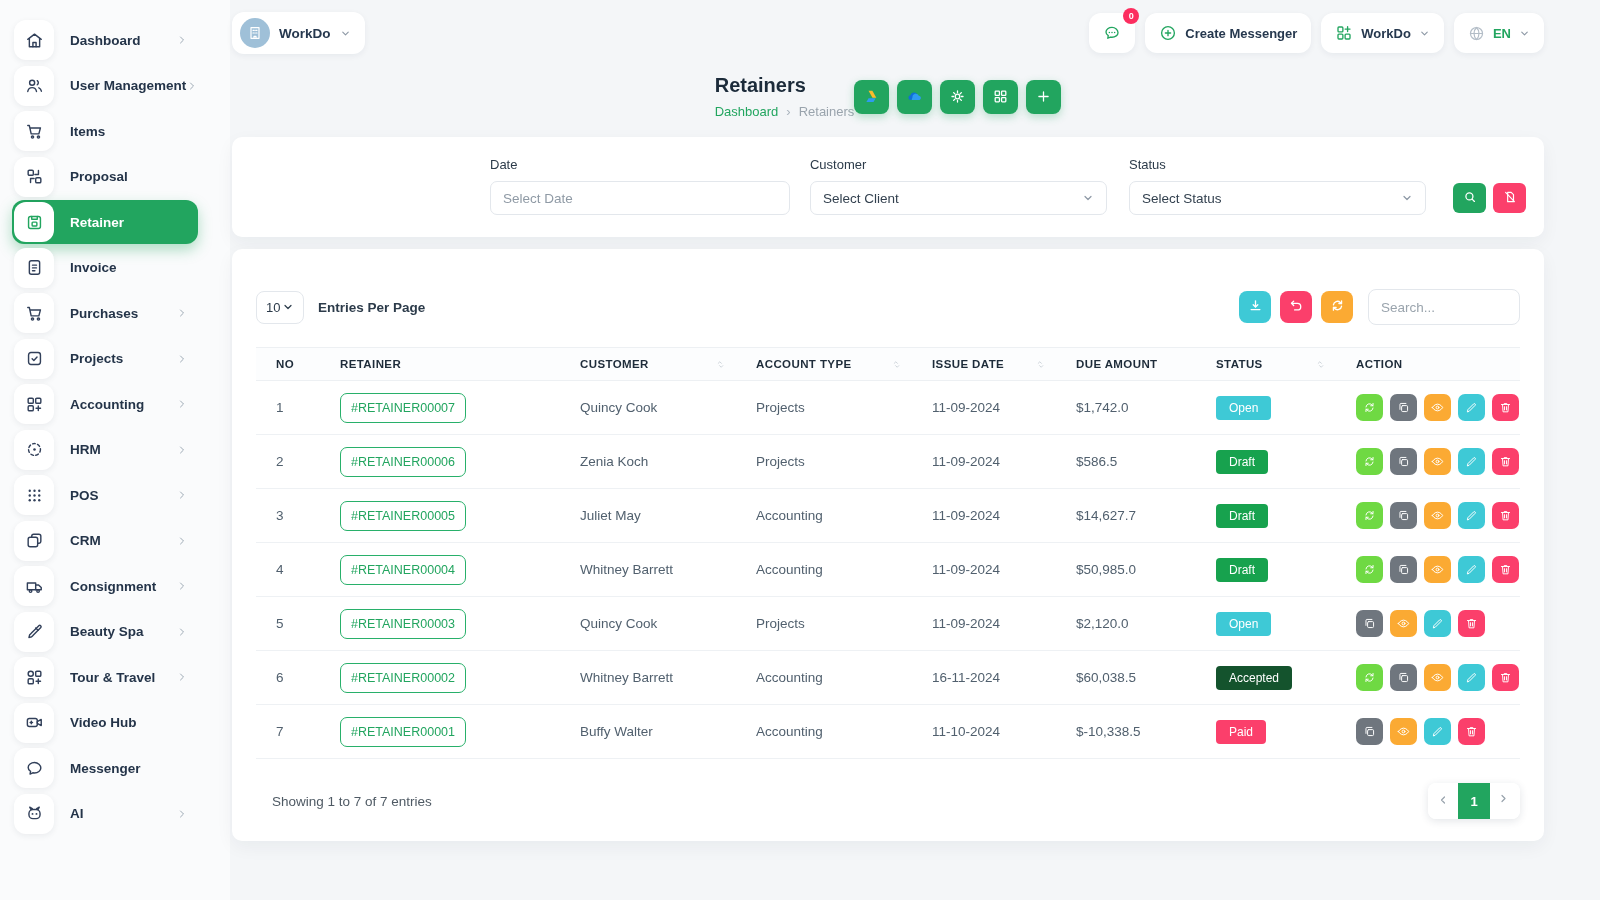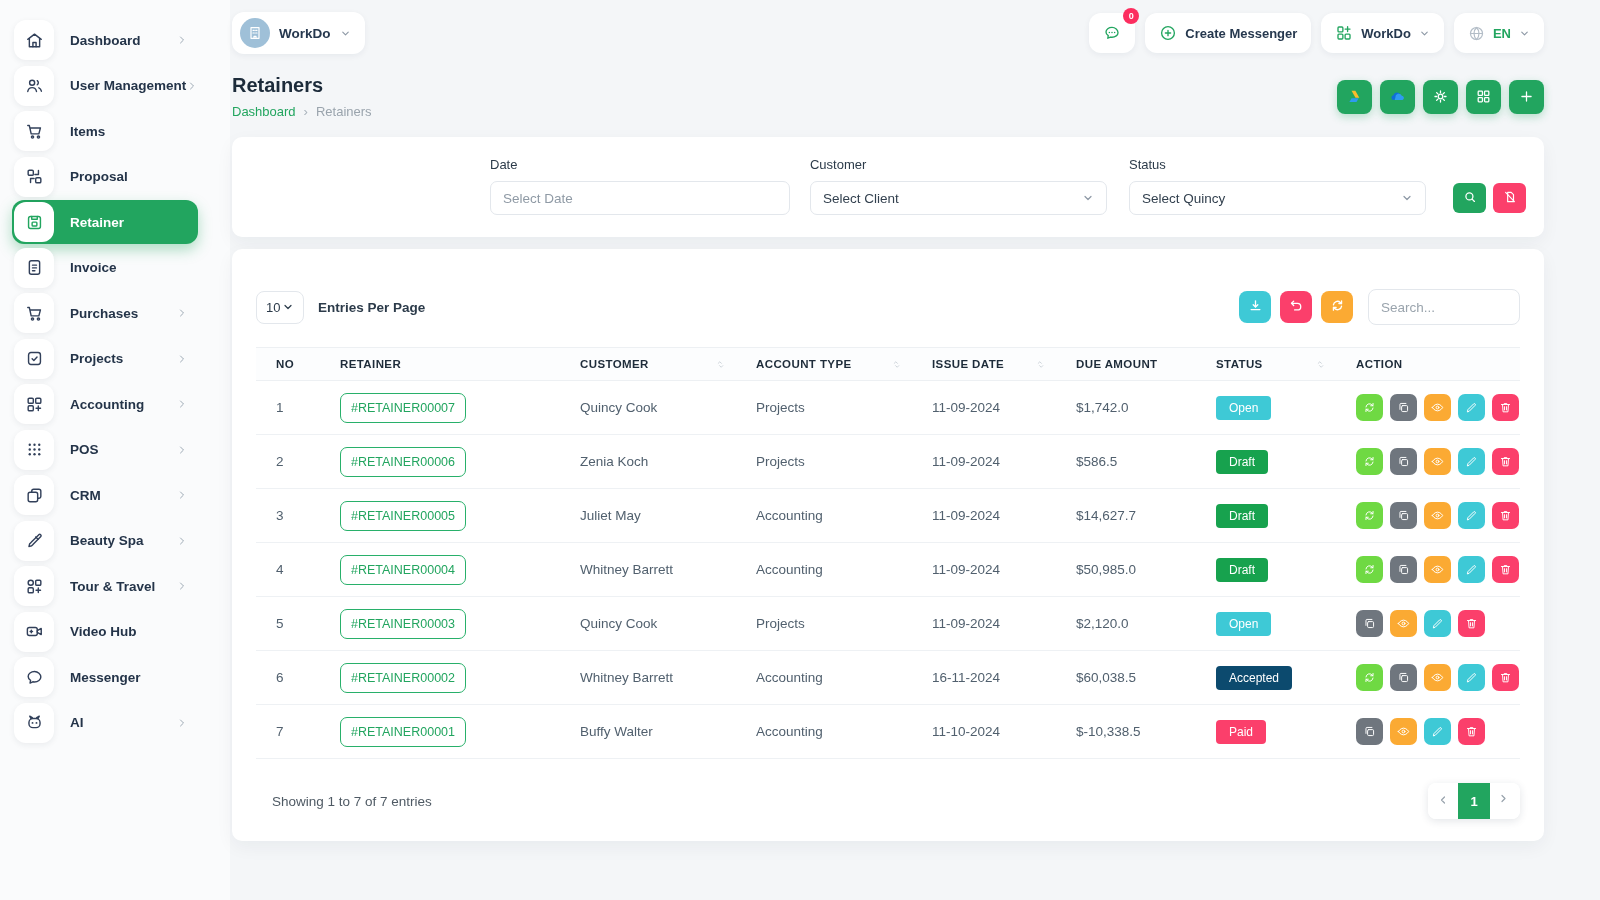--- a/index.html
+++ b/index.html
@@ -41,21 +41,21 @@
   .chip-label { font-size:13px; font-weight:700; color:#26384e; }
   .chip-label.lang { color:#22a55f; }
   .icon-green { color:#22a55f; display:flex; }
   .icon-green svg { width:18px; height:18px; }
   .icon-gray { color:#b3bdc7; display:flex; }
   .icon-gray svg { width:17px; height:17px; }
   .badge-count { position:absolute; top:-5px; right:-4px; min-width:16px; height:16px; border-radius:8px; background:#fc2d5f; color:#fff; font-size:9px; font-weight:700; display:flex; align-items:center; justify-content:center; padding:0 4px; }
 
   
   .content { padding:16px 56px 0 2px; }
-  .page-head { display:flex; justify-content:space-between; align-items:center; margin-bottom:18px; }
+  .page-head { display:flex; justify-content:center; align-items:center; margin-bottom:18px; }
   .page-head h1 { font-size:20px; font-weight:700; color:#1c2b3a; margin-bottom:7px; }
   .breadcrumb { display:flex; align-items:center; gap:8px; font-size:13px; }
   .breadcrumb a { color:#22a55f; cursor:pointer; text-decoration:none; }
   .bc-sep { color:#aab4bd; font-size:13px; }
   .bc-cur { color:#9aa4ad; }
   .head-actions { display:flex; gap:8px; }
   .head-btn { width:35px; height:34px; border-radius:8px; background:#22a55f; display:flex; align-items:center; justify-content:center; color:#fff; box-shadow:0 3px 8px rgba(34,165,95,.3); }
   .head-btn svg { width:17px; height:17px; }
 
   .card { background:#fff; border-radius:10px; box-shadow:0 6px 18px rgba(25,39,62,.05); }
@@ -233,20 +233,34 @@
           <span class="side-label">Accounting</span>
           <span class="side-chev">
             <svg viewBox="0 0 24 24" fill="none" stroke="currentColor" stroke-width="1.8" stroke-linecap="round" stroke-linejoin="round">
               <path d="m9 6 6 6-6 6"></path>
             </svg>
           </span>
         </div>
         <div class="side-item">
           <span class="side-icon">
             <svg viewBox="0 0 24 24" fill="none" stroke="currentColor" stroke-width="1.8" stroke-linecap="round" stroke-linejoin="round">
+              <circle cx="12" cy="12" r="7.5" stroke-dasharray="3.4 3"></circle>
+              <circle cx="12" cy="12" r="1.6" fill="currentColor" stroke="none"></circle>
+            </svg>
+          </span>
+          <span class="side-label">HRM</span>
+          <span class="side-chev">
+            <svg viewBox="0 0 24 24" fill="none" stroke="currentColor" stroke-width="1.8" stroke-linecap="round" stroke-linejoin="round">
+              <path d="m9 6 6 6-6 6"></path>
+            </svg>
+          </span>
+        </div>
+        <div class="side-item">
+          <span class="side-icon">
+            <svg viewBox="0 0 24 24" fill="none" stroke="currentColor" stroke-width="1.8" stroke-linecap="round" stroke-linejoin="round">
               <g fill="currentColor" stroke="none">
                 <circle cx="6" cy="6" r="1.5"></circle>
                 <circle cx="12" cy="6" r="1.5"></circle>
                 <circle cx="18" cy="6" r="1.5"></circle>
                 <circle cx="6" cy="12" r="1.5"></circle>
                 <circle cx="12" cy="12" r="1.5"></circle>
                 <circle cx="18" cy="12" r="1.5"></circle>
                 <circle cx="6" cy="18" r="1.5"></circle>
                 <circle cx="12" cy="18" r="1.5"></circle>
                 <circle cx="18" cy="18" r="1.5"></circle>
@@ -261,20 +275,36 @@
           </span>
         </div>
         <div class="side-item">
           <span class="side-icon">
             <svg viewBox="0 0 24 24" fill="none" stroke="currentColor" stroke-width="1.8" stroke-linecap="round" stroke-linejoin="round">
               <rect x="4" y="8" width="12" height="12" rx="2.5"></rect>
               <path d="M8.5 8V6.5A2.5 2.5 0 0 1 11 4h6.5A2.5 2.5 0 0 1 20 6.5V13a2.5 2.5 0 0 1-2.5 2.5H16"></path>
             </svg>
           </span>
           <span class="side-label">CRM</span>
+          <span class="side-chev">
+            <svg viewBox="0 0 24 24" fill="none" stroke="currentColor" stroke-width="1.8" stroke-linecap="round" stroke-linejoin="round">
+              <path d="m9 6 6 6-6 6"></path>
+            </svg>
+          </span>
+        </div>
+        <div class="side-item">
+          <span class="side-icon">
+            <svg viewBox="0 0 24 24" fill="none" stroke="currentColor" stroke-width="1.8" stroke-linecap="round" stroke-linejoin="round">
+              <path d="M3 7.5h10.5V16H3z"></path>
+              <path d="M13.5 10h3.6l3.4 3.3V16h-7"></path>
+              <circle cx="7" cy="17.8" r="1.6"></circle>
+              <circle cx="16.5" cy="17.8" r="1.6"></circle>
+            </svg>
+          </span>
+          <span class="side-label">Consignment</span>
           <span class="side-chev">
             <svg viewBox="0 0 24 24" fill="none" stroke="currentColor" stroke-width="1.8" stroke-linecap="round" stroke-linejoin="round">
               <path d="m9 6 6 6-6 6"></path>
             </svg>
           </span>
         </div>
         <div class="side-item">
           <span class="side-icon">
             <svg viewBox="0 0 24 24" fill="none" stroke="currentColor" stroke-width="1.8" stroke-linecap="round" stroke-linejoin="round">
               <path d="M5 19.5c.2-2.8 1-4.2 2.8-5.2L17.5 4.6a1.8 1.8 0 0 1 2.5 2.5L10.3 16.8c-1 1.8-2.4 2.6-5.3 2.7z"></path>
@@ -488,21 +518,21 @@
               <span class="chev">
                 <svg viewBox="0 0 24 24" fill="none" stroke="currentColor" stroke-width="2.4" stroke-linecap="round" stroke-linejoin="round">
                     <path d="m6 9 6 6 6-6"></path>
                   </svg>
               </span>
             </div>
           </div>
           <div class="field f-sel">
             <label>Status</label>
             <div class="select">
-              <span>Select Quincy</span>
+              <span>Select Status</span>
               <span class="chev">
                 <svg viewBox="0 0 24 24" fill="none" stroke="currentColor" stroke-width="2.4" stroke-linecap="round" stroke-linejoin="round">
                     <path d="m6 9 6 6 6-6"></path>
                   </svg>
               </span>
             </div>
           </div>
           <div class="filter-btns">
             <button class="sq-btn bg-primary">
               <span><svg viewBox="0 0 24 24" fill="none" stroke="currentColor" stroke-width="2.2" stroke-linecap="round" stroke-linejoin="round">
@@ -909,21 +939,21 @@
                   </div>
                 </td>
               </tr>
               <tr>
                 <td class="no">6</td>
                 <td><span class="ret-chip">#RETAINER00002</span></td>
                 <td>Whitney Barrett</td>
                 <td>Accounting</td>
                 <td>16-11-2024</td>
                 <td>$60,038.5</td>
-                <td><span class="badge" style="background:#0c4a6e">Accepted</span></td>
+                <td><span class="badge" style="background:#14532d">Accepted</span></td>
                 <td>
                   <div class="actions">
                     <button class="act" style="background:#6fd943">
                       <span style="display:flex">
                         <svg viewBox="0 0 24 24" fill="none" stroke="currentColor" stroke-width="1.8" stroke-linecap="round" stroke-linejoin="round">
                           <path d="M5.5 11a6.5 6.5 0 0 1 11-3.9l1.8 1.7"></path>
                           <path d="M18.5 4.5v4.3h-4.3"></path>
                           <path d="M18.5 13a6.5 6.5 0 0 1-11 3.9l-1.8-1.7"></path>
                           <path d="M5.5 19.5v-4.3h4.3"></path>
                         </svg>

